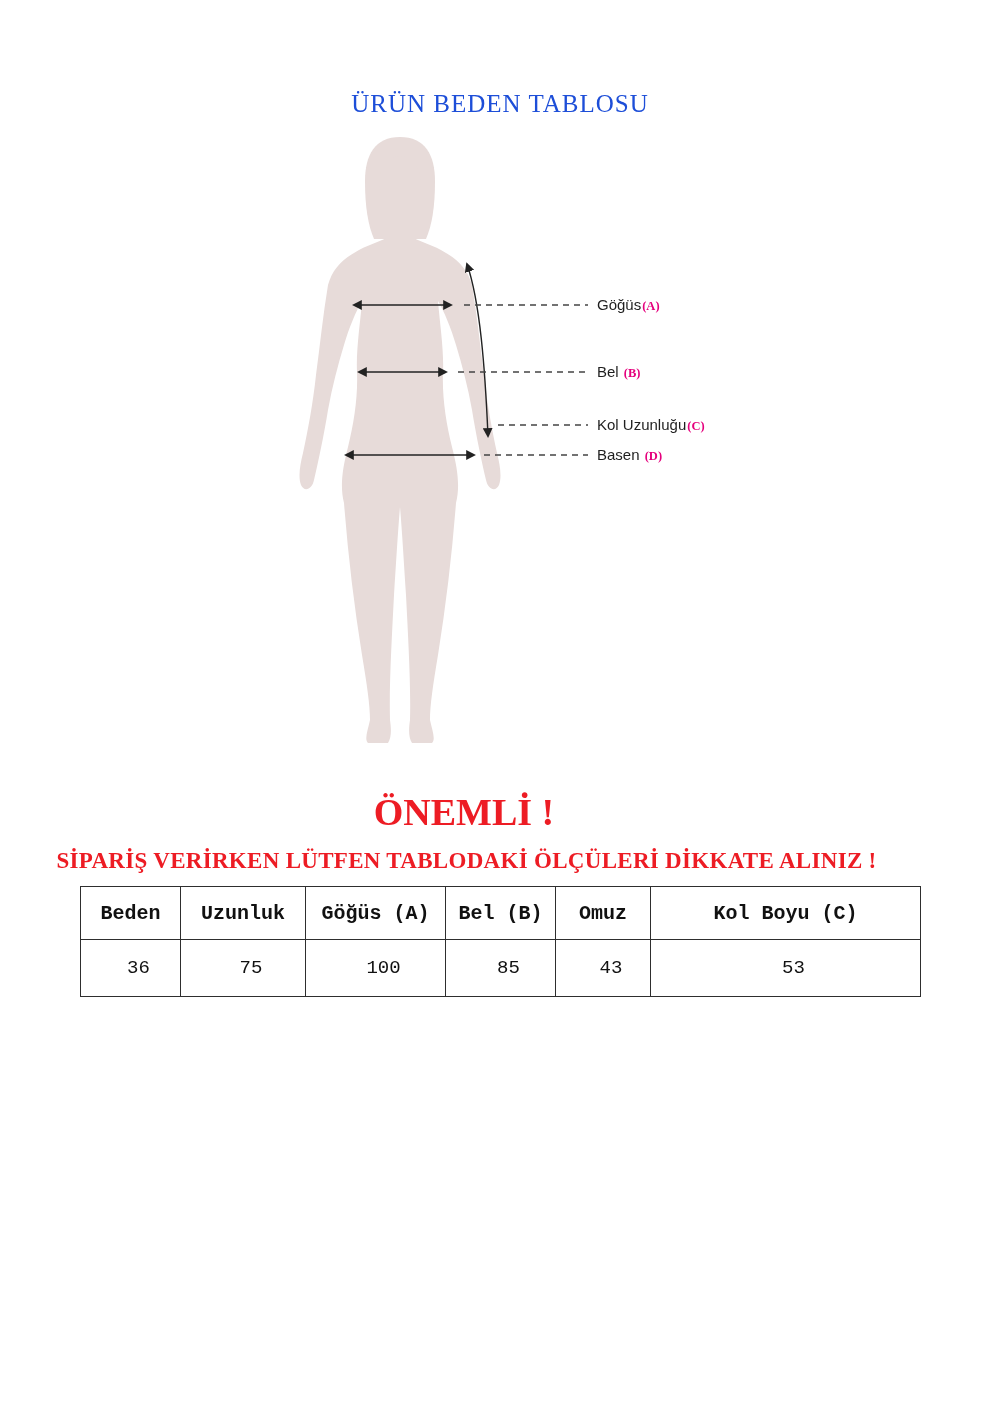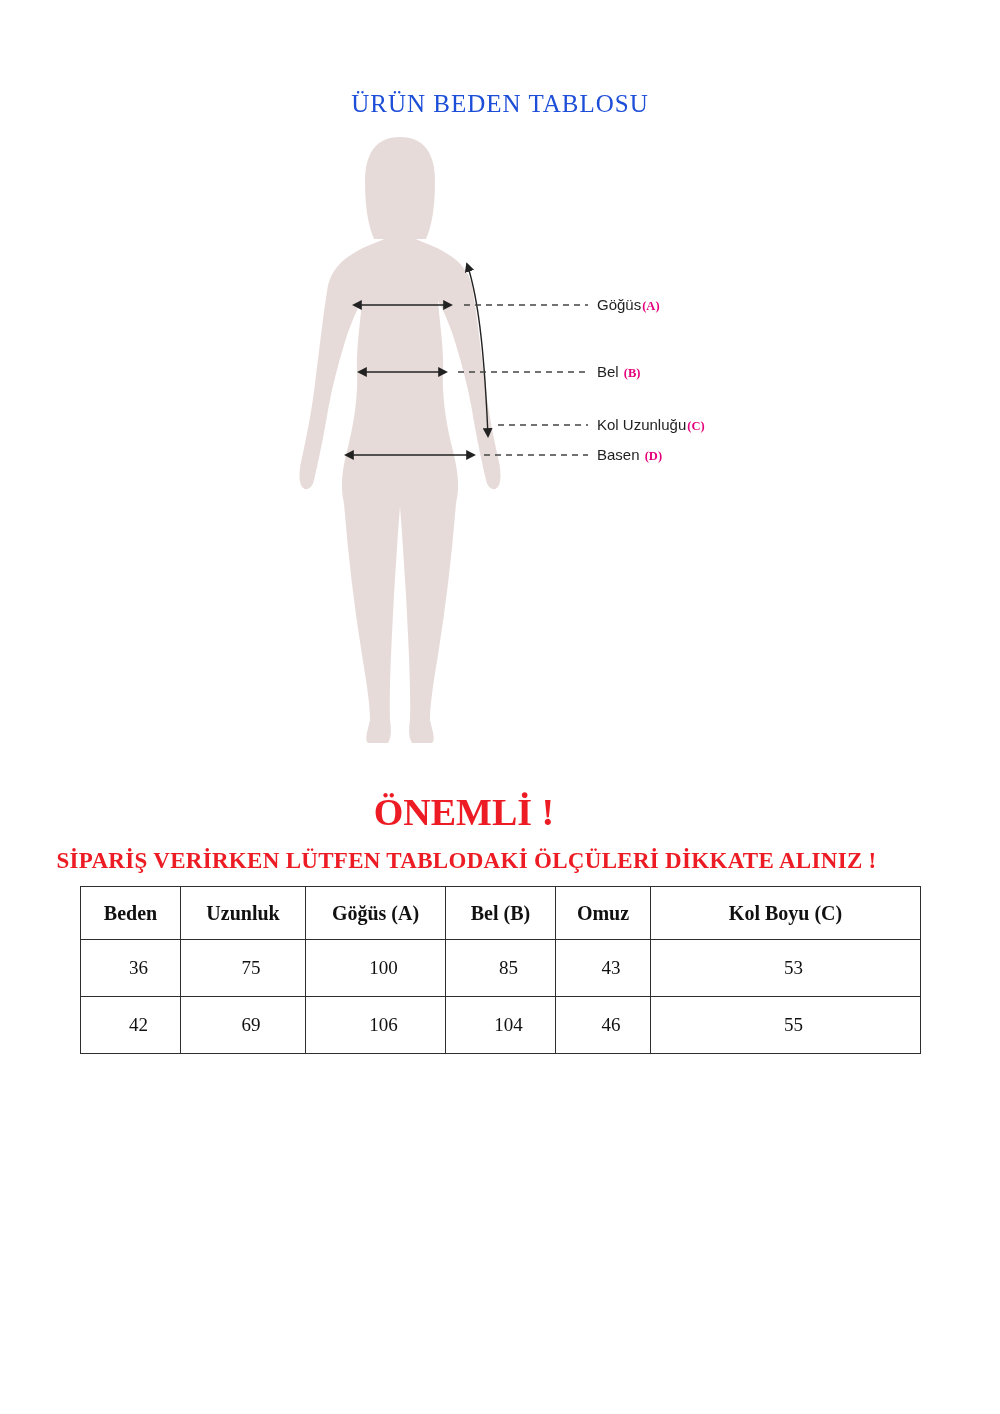--- a/index.html
+++ b/index.html
@@ -31,21 +31,21 @@
     position:absolute;top:848px;left:0;width:933px;text-align:center;
     font-family:"Liberation Serif",serif;font-weight:bold;font-size:23px;
     color:#ed1c24;letter-spacing:.3px;
   }
   table.size-table{
     position:absolute;left:80px;top:886px;width:840px;
     border-collapse:collapse;table-layout:fixed;
   }
   table.size-table th,table.size-table td{
     border:1px solid #2e2e2e;text-align:center;vertical-align:middle;
-    font-family:Liberation Serif, serif;color:#111;padding:0;
+    font-family:Liberation Mono, monospace;color:#111;padding:0;
   }
   table.size-table th{height:52px;font-size:20px;font-weight:bold;}
   table.size-table td{height:56px;font-size:19px;font-weight:400;padding-left:16px;}
 </style>
 </head>
 <body>
 
 <div class="page">
 
   <div class="page-title">ÜRÜN BEDEN TABLOSU</div>
@@ -156,24 +156,16 @@
     </thead>
     <tbody>
       <tr>
         <td>36</td>
         <td>75</td>
         <td>100</td>
         <td>85</td>
         <td>43</td>
         <td>53</td>
       </tr>
-      <tr>
-        <td>42</td>
-        <td>69</td>
-        <td>106</td>
-        <td>104</td>
-        <td>46</td>
-        <td>55</td>
-      </tr>
     </tbody>
   </table>
 
 </div>
 
 </body></html>

